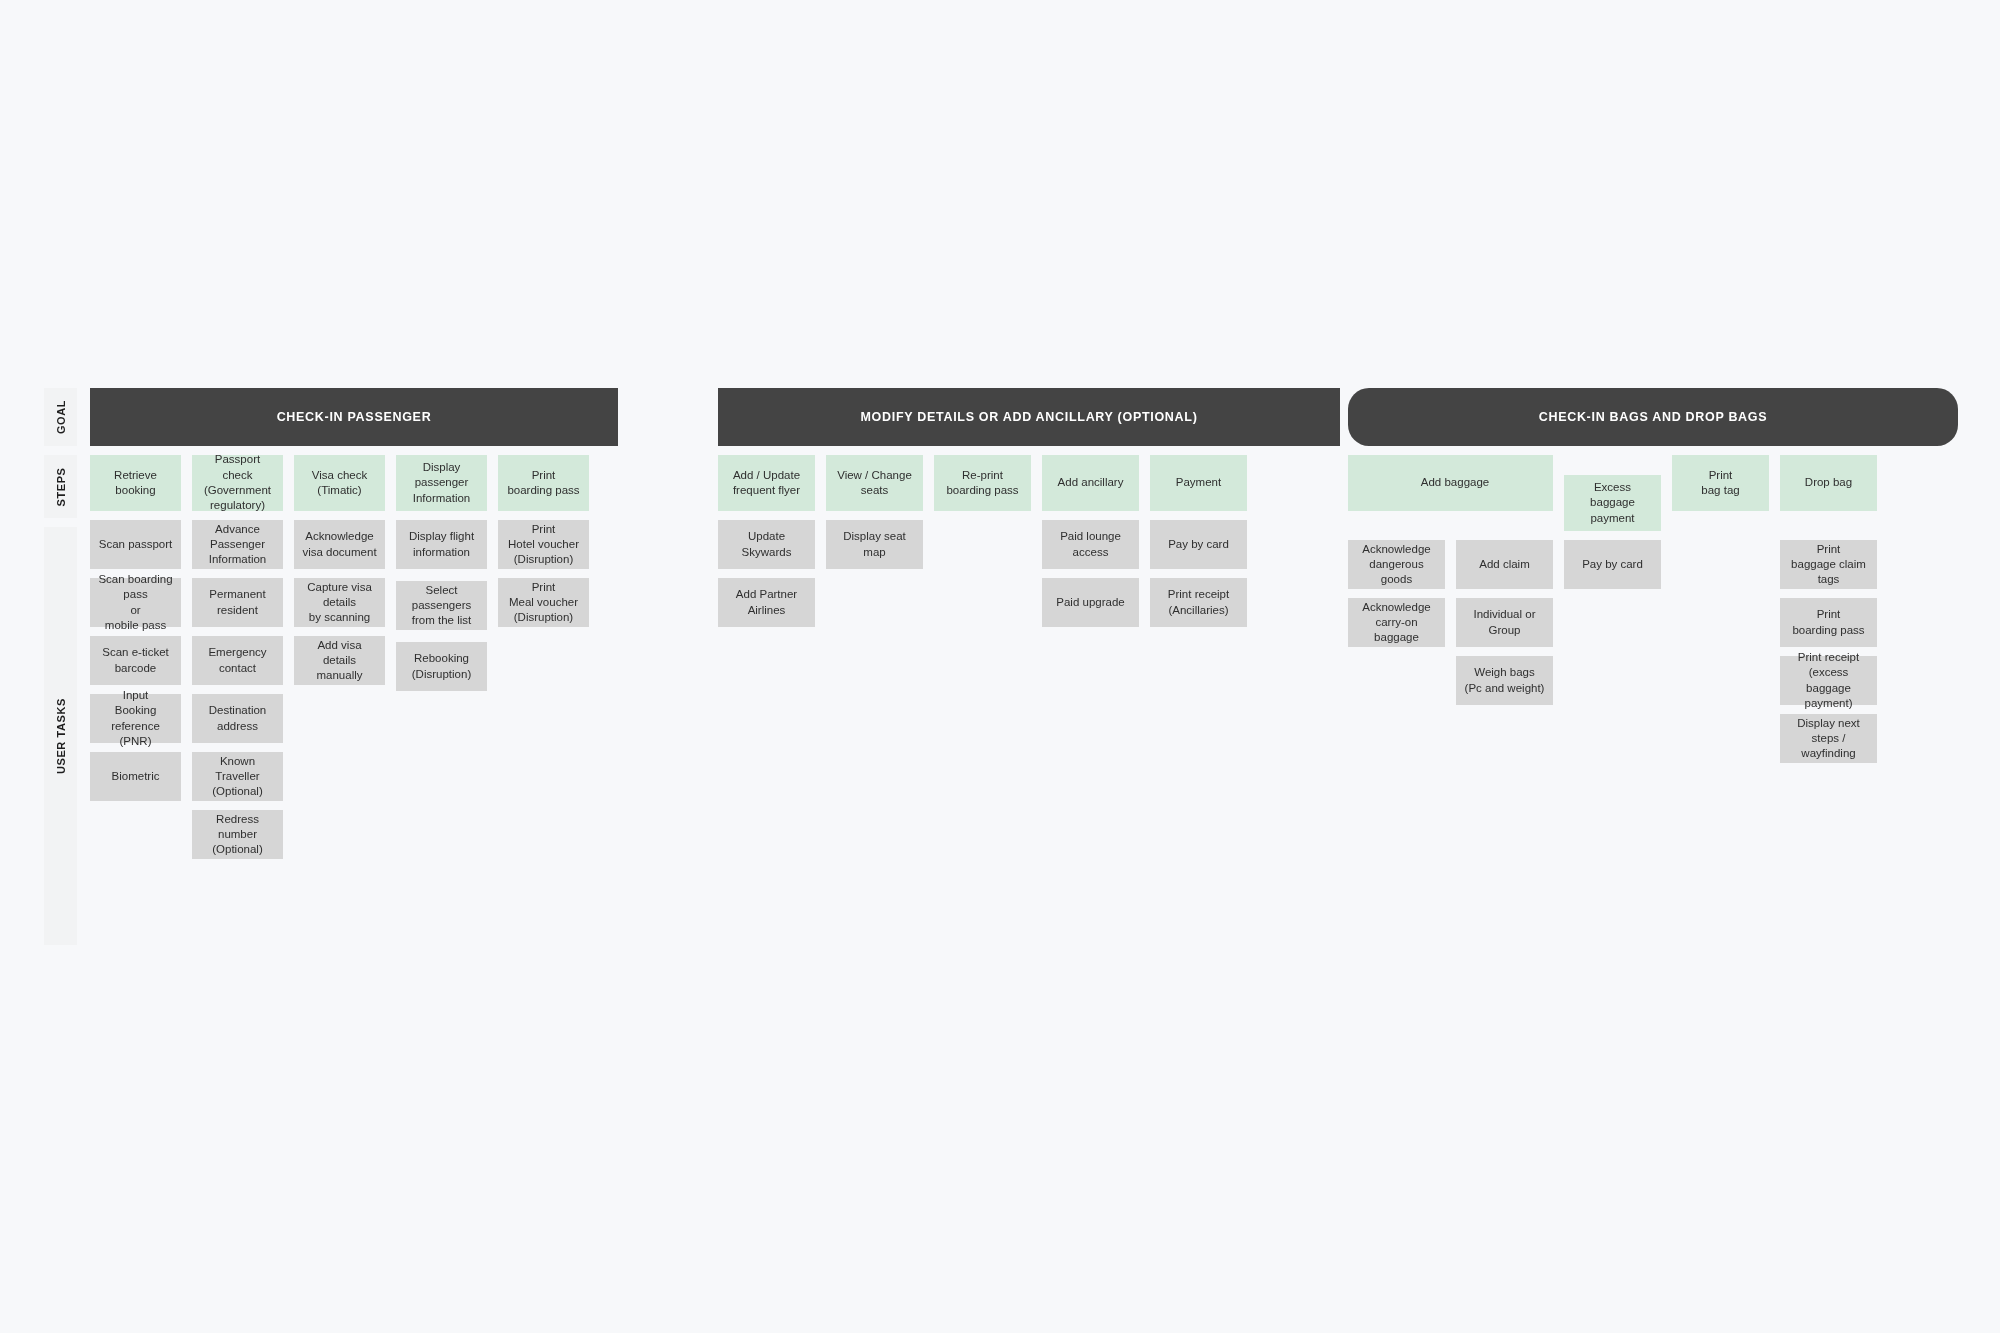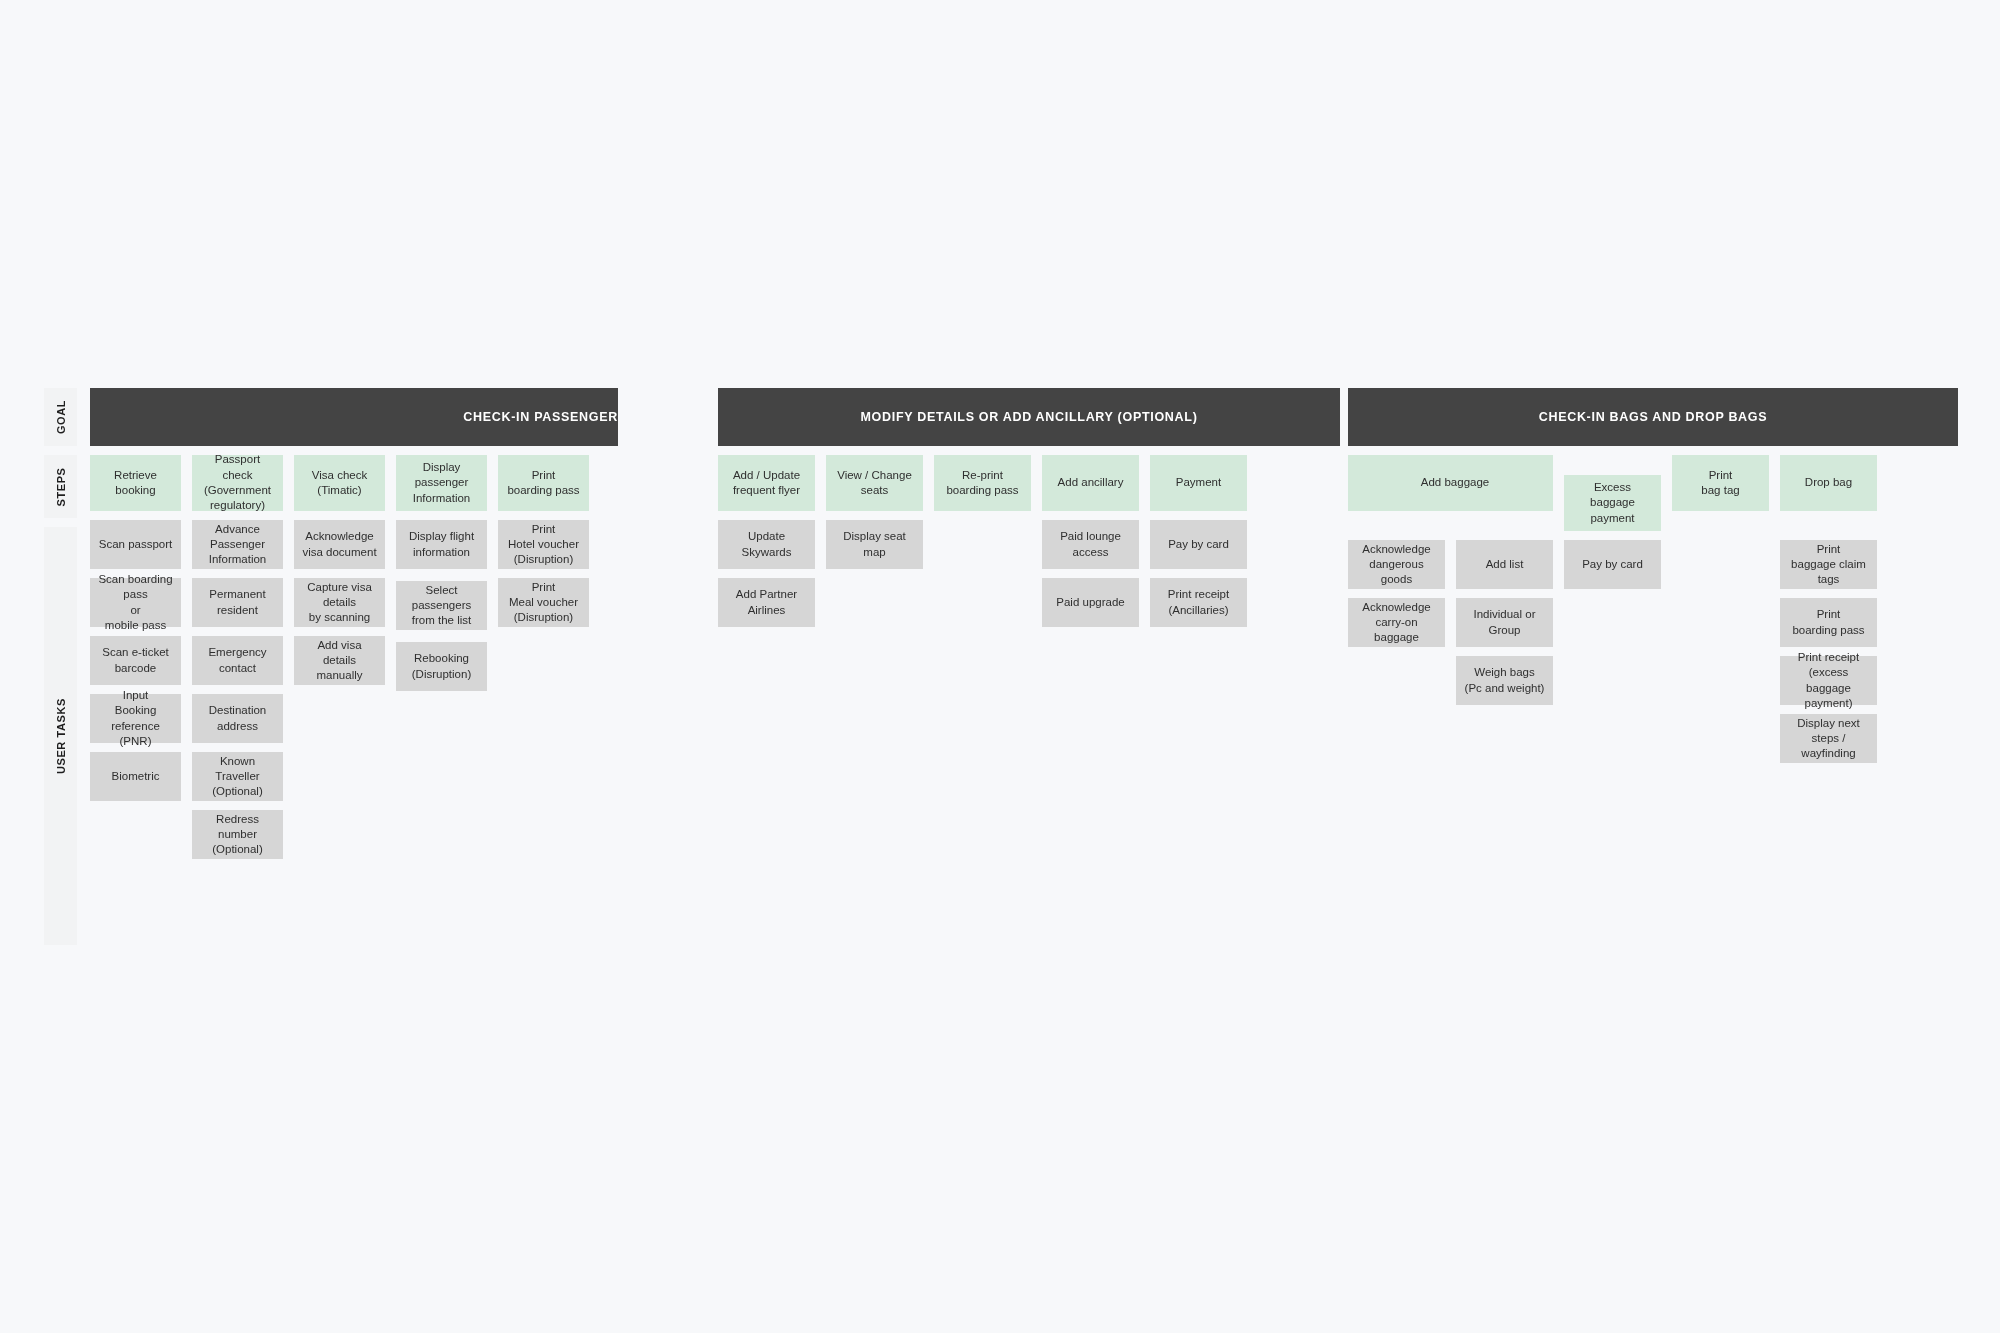--- a/index.html
+++ b/index.html
@@ -117,21 +117,21 @@
   </div>
   <div class="rail rail-steps">
     <span class="rail-label">STEPS</span>
   </div>
   <div class="rail rail-tasks">
     <span class="rail-label">USER TASKS</span>
   </div>
 
   <div id="sections-host">
       <div class="section" style="left: 90px; width: 528px;">
-        <div class="goal-bar" style="width: 528px; justify-content: flex-end;">
+        <div class="goal-bar" style="width: 528px;">
           <span>CHECK-IN PASSENGER</span>
         </div>
         <div class="cols" style="width: 528px; grid-template-columns: repeat(5, 91px);">
           <div class="card card-step" style="grid-area: 1 / 1 / auto / span 1;">Retrieve<br>booking</div>
           <div class="card card-step" style="grid-area: 1 / 2 / auto / span 1;">Passport check<br>(Government<br>regulatory)</div>
           <div class="card card-step" style="grid-area: 1 / 3 / auto / span 1;">Visa check<br>(Timatic)</div>
           <div class="card card-step" style="grid-area: 1 / 4 / auto / span 1;">Display<br>passenger<br>Information</div>
           <div class="card card-step" style="grid-area: 1 / 5 / auto / span 1;">Print<br>boarding pass</div>
           <div class="col" style="grid-area: 2 / 1;">
             <div class="card card-task">Scan passport</div>
@@ -186,34 +186,34 @@
             <div class="card card-task">Paid lounge access</div>
             <div class="card card-task">Paid upgrade</div>
           </div>
           <div class="col" style="grid-area: 2 / 5;">
             <div class="card card-task">Pay by card</div>
             <div class="card card-task">Print receipt<br>(Ancillaries)</div>
           </div>
         </div>
       </div>
       <div class="section" style="left: 1348px; width: 610px;">
-        <div class="goal-bar" style="width: 610px;">
+        <div class="goal-bar" style="width: 610px; border-radius: 21px;">
           <span>CHECK-IN BAGS AND DROP BAGS</span>
         </div>
         <div class="cols" style="width: 610px; grid-template-columns: repeat(5, 97px);">
           <div class="card card-step" style="grid-area: 1 / 1 / auto / span 2; padding-left: 16px;">Add baggage</div>
           <div class="card card-step" style="grid-area: 1 / 3 / auto / span 1; margin-top: 20px;">Excess baggage<br>payment</div>
           <div class="card card-step" style="grid-area: 1 / 4 / auto / span 1;">Print<br>bag tag</div>
           <div class="card card-step" style="grid-area: 1 / 5 / auto / span 1;">Drop bag</div>
           <div class="col" style="grid-area: 2 / 1;">
             <div class="card card-task">Acknowledge<br>dangerous goods</div>
             <div class="card card-task">Acknowledge<br>carry-on baggage</div>
           </div>
           <div class="col" style="grid-area: 2 / 2;">
-            <div class="card card-task">Add list</div>
+            <div class="card card-task">Add claim</div>
             <div class="card card-task">Individual or Group</div>
             <div class="card card-task">Weigh bags<br>(Pc and weight)</div>
           </div>
           <div class="col" style="grid-area: 2 / 3;">
             <div class="card card-task">Pay by card</div>
           </div>
           <div class="col" style="grid-area: 2 / 5;">
             <div class="card card-task">Print<br>baggage claim tags</div>
             <div class="card card-task">Print<br>boarding pass</div>
             <div class="card card-task">Print receipt<br>(excess baggage<br>payment)</div>

